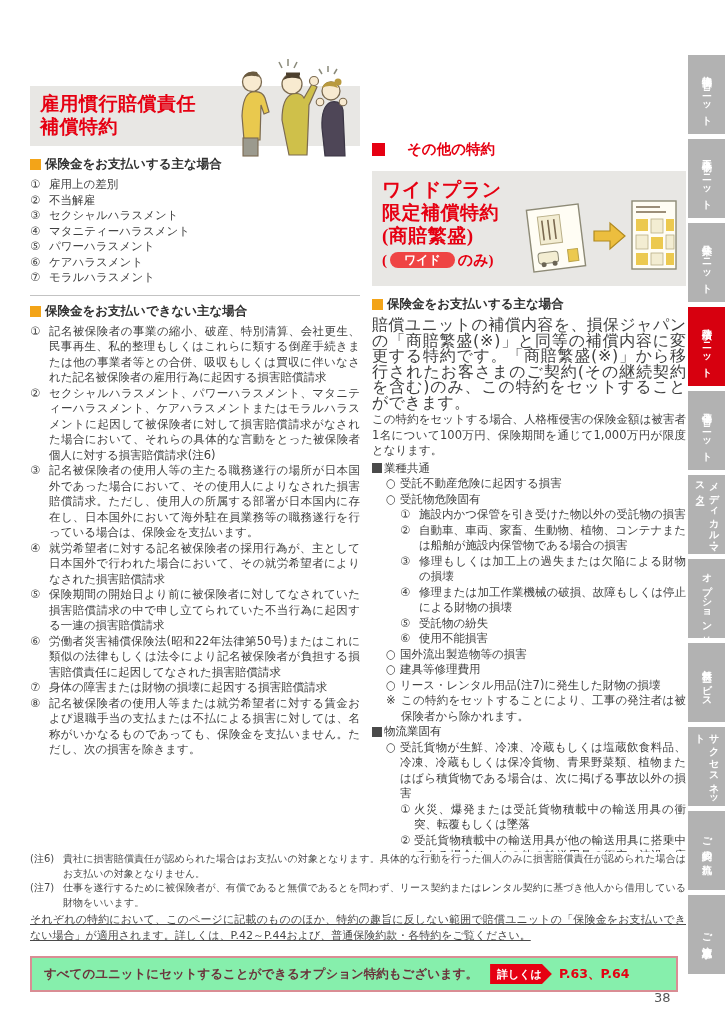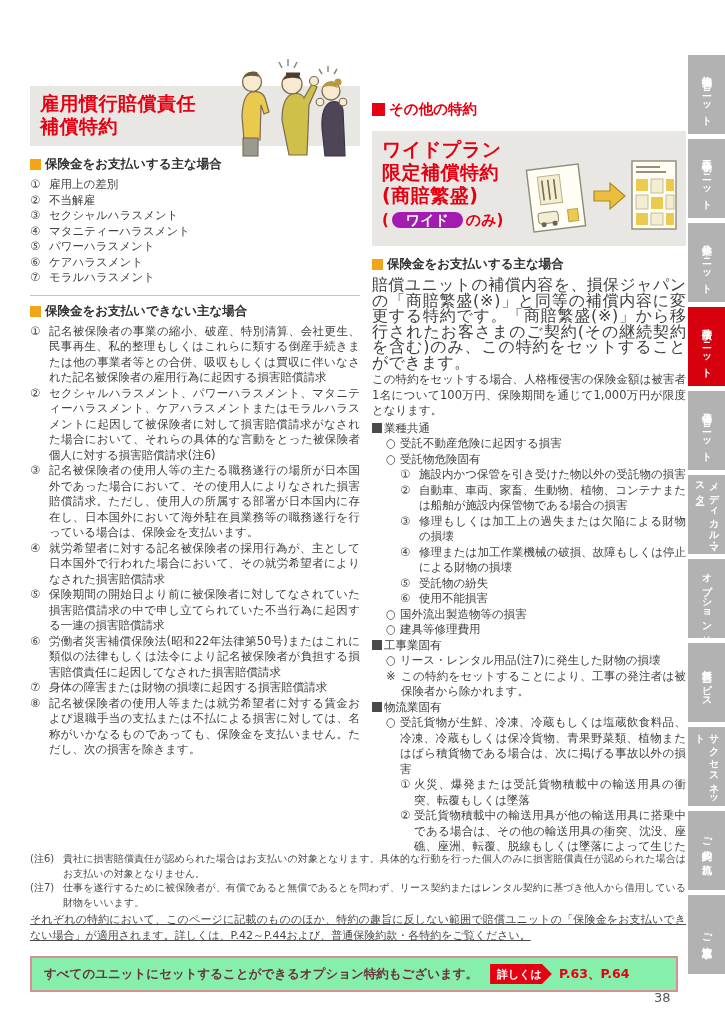--- a/index.html
+++ b/index.html
@@ -9,49 +9,49 @@
     color:#3f3f3f;overflow:hidden;
   }
   .content{position:absolute;left:30px;top:28px;width:656px;}
   .cols{display:flex;gap:12px;height:824px;overflow:hidden;}
   .col-l{width:330px;flex:none;}
   .col-r{width:314px;flex:none;}
 
   
   .titlebox{position:relative;background:#e8e7e4;}
   .titlebox-l{margin-top:58px;padding:6px 10px 8px;min-height:44px;}
-  .titlebox-r{margin-top:12px;padding:7px 10px 8px;min-height:100px;}
+  .titlebox-r{margin-top:12px;padding:7px 10px 8px;min-height:100px;font-family:Liberation Serif, serif;}
   .title-red{color:#e60012;font-weight:bold;font-size:19px;line-height:1.22;letter-spacing:0.5px;}
   .illus-people{position:absolute;right:2px;top:-28px;}
   .illus-books{position:absolute;right:4px;top:22px;}
 
   
   .sec-h{display:flex;align-items:center;font-weight:bold;font-size:12.5px;color:#323232;margin:10px 0 4px;}
-  .sec-h-red{display:flex;align-items:center;font-weight:bold;font-size:14.5px;color:#e60012;margin-top:72px;}
+  .sec-h-red{display:flex;align-items:center;font-weight:bold;font-size:14.5px;color:#e60012;margin-top:112px;gap:18px;}
   .sq{display:inline-block;flex:none;margin-right:4px;}
   .sq-orange{width:11px;height:11px;background:#f3a418;}
   .sq-red{width:13px;height:13px;background:#e60012;}
   .sub-h{display:flex;align-items:center;font-size:11.5px;line-height:15.5px;color:#3a3a3a;}
   .sq-dark{width:10px;height:10px;background:#4a4a4a;display:inline-block;flex:none;margin-right:2px;}
 
   
   .para{font-size:12px;line-height:16.5px;text-align:justify;margin:2px 0;}
   .row{display:flex;font-size:11.5px;line-height:15.5px;text-align:justify;}
   .row .m{flex:none;}
   .row .t{flex:1;}
   .m-num{width:19px;}
   .m-circ{width:14px;}
   .m-ast{width:15px;}
   .indent1{margin-left:14px;}
   .divider{border-top:1px solid #c3c3c3;margin:9px 0 7px;}
 
   
   .pill-line{display:flex;align-items:center;margin-top:3px;}
   .paren{color:#e60012;font-weight:bold;font-size:15px;}
-  .pill{background:#a21caf;color:#ffffff;font-weight:bold;font-size:14px;border-radius:9px;
+  .pill{background:#ef4444;color:#ffffff;font-weight:bold;font-size:12px;border-radius:9px;
         padding:1px 14px;margin:0 3px;line-height:14px;}
 
   
   .footer{position:absolute;left:30px;top:852px;width:656px;}
   .fnrow{display:flex;font-size:10px;line-height:14.5px;color:#4a4a4a;text-align:justify;}
   .fnrow .m{flex:none;width:33px;}
   .fnrow .t{flex:1;}
   .closing{font-size:11px;line-height:15.5px;margin-top:2px;text-align:justify;color:#4a4a4a;text-decoration:underline;}
   .banner{margin-top:13px;border:2px solid #d98d94;background:#86efac;padding:6px 12px;
           display:flex;align-items:center;width:620px;}
@@ -286,24 +286,20 @@
         </div>
       <div class="row indent1">
           <span class="m m-circ">○</span>
           <span class="t">国外流出製造物等の損害</span>
         </div>
       <div class="row indent1">
           <span class="m m-circ">○</span>
           <span class="t">建具等修理費用</span>
         </div>
 
-      <div class="sub-h">
-        <span class="sq-dark"></span>
-        <span>工事業固有</span>
-      </div>
       <div class="row indent1">
           <span class="m m-circ">○</span>
           <span class="t">リース・レンタル用品(注7)に発生した財物の損壊</span>
         </div>
       <div class="row indent1">
           <span class="m m-ast">※</span>
           <span class="t">この特約をセットすることにより、工事の発注者は被保険者から除かれます。</span>
         </div>
 
       <div class="sub-h">

